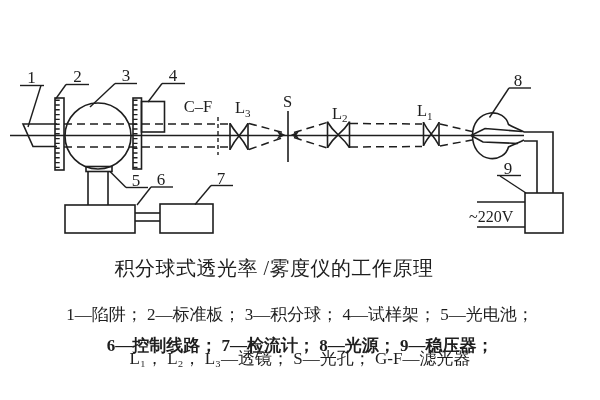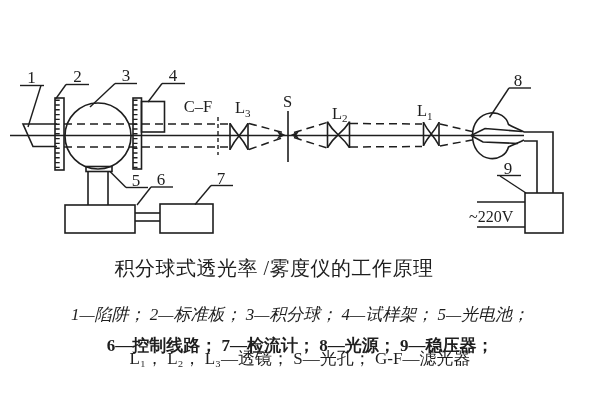--- a/index.html
+++ b/index.html
@@ -15,21 +15,21 @@
   }
   .caption-title {
     position:absolute; top:256px; left:0; width:512px; box-sizing:border-box;
     padding-left:36px; text-align:center; font-size:20px; line-height:24px;
     letter-spacing:0.5px; white-space:nowrap;
   }
   .legend-line {
     position:absolute; left:0; width:600px; text-align:center;
     font-size:17px; line-height:22px; white-space:nowrap;
   }
-  .legend-1 { top:304px;font-style:italic; }
+  .legend-1 { top:304px; }
   .legend-2 { top:335px;font-weight:bold; }
   .legend-3 { top:348px; }
 </style>
 </head>
 <body style="background: rgb(255, 255, 255);">
 
 <div class="stage">
 
   <svg width="600" height="252" viewBox="0 0 600 252">
     <g stroke="var(--ink)" stroke-width="1.6" fill="none" stroke-linecap="butt">

